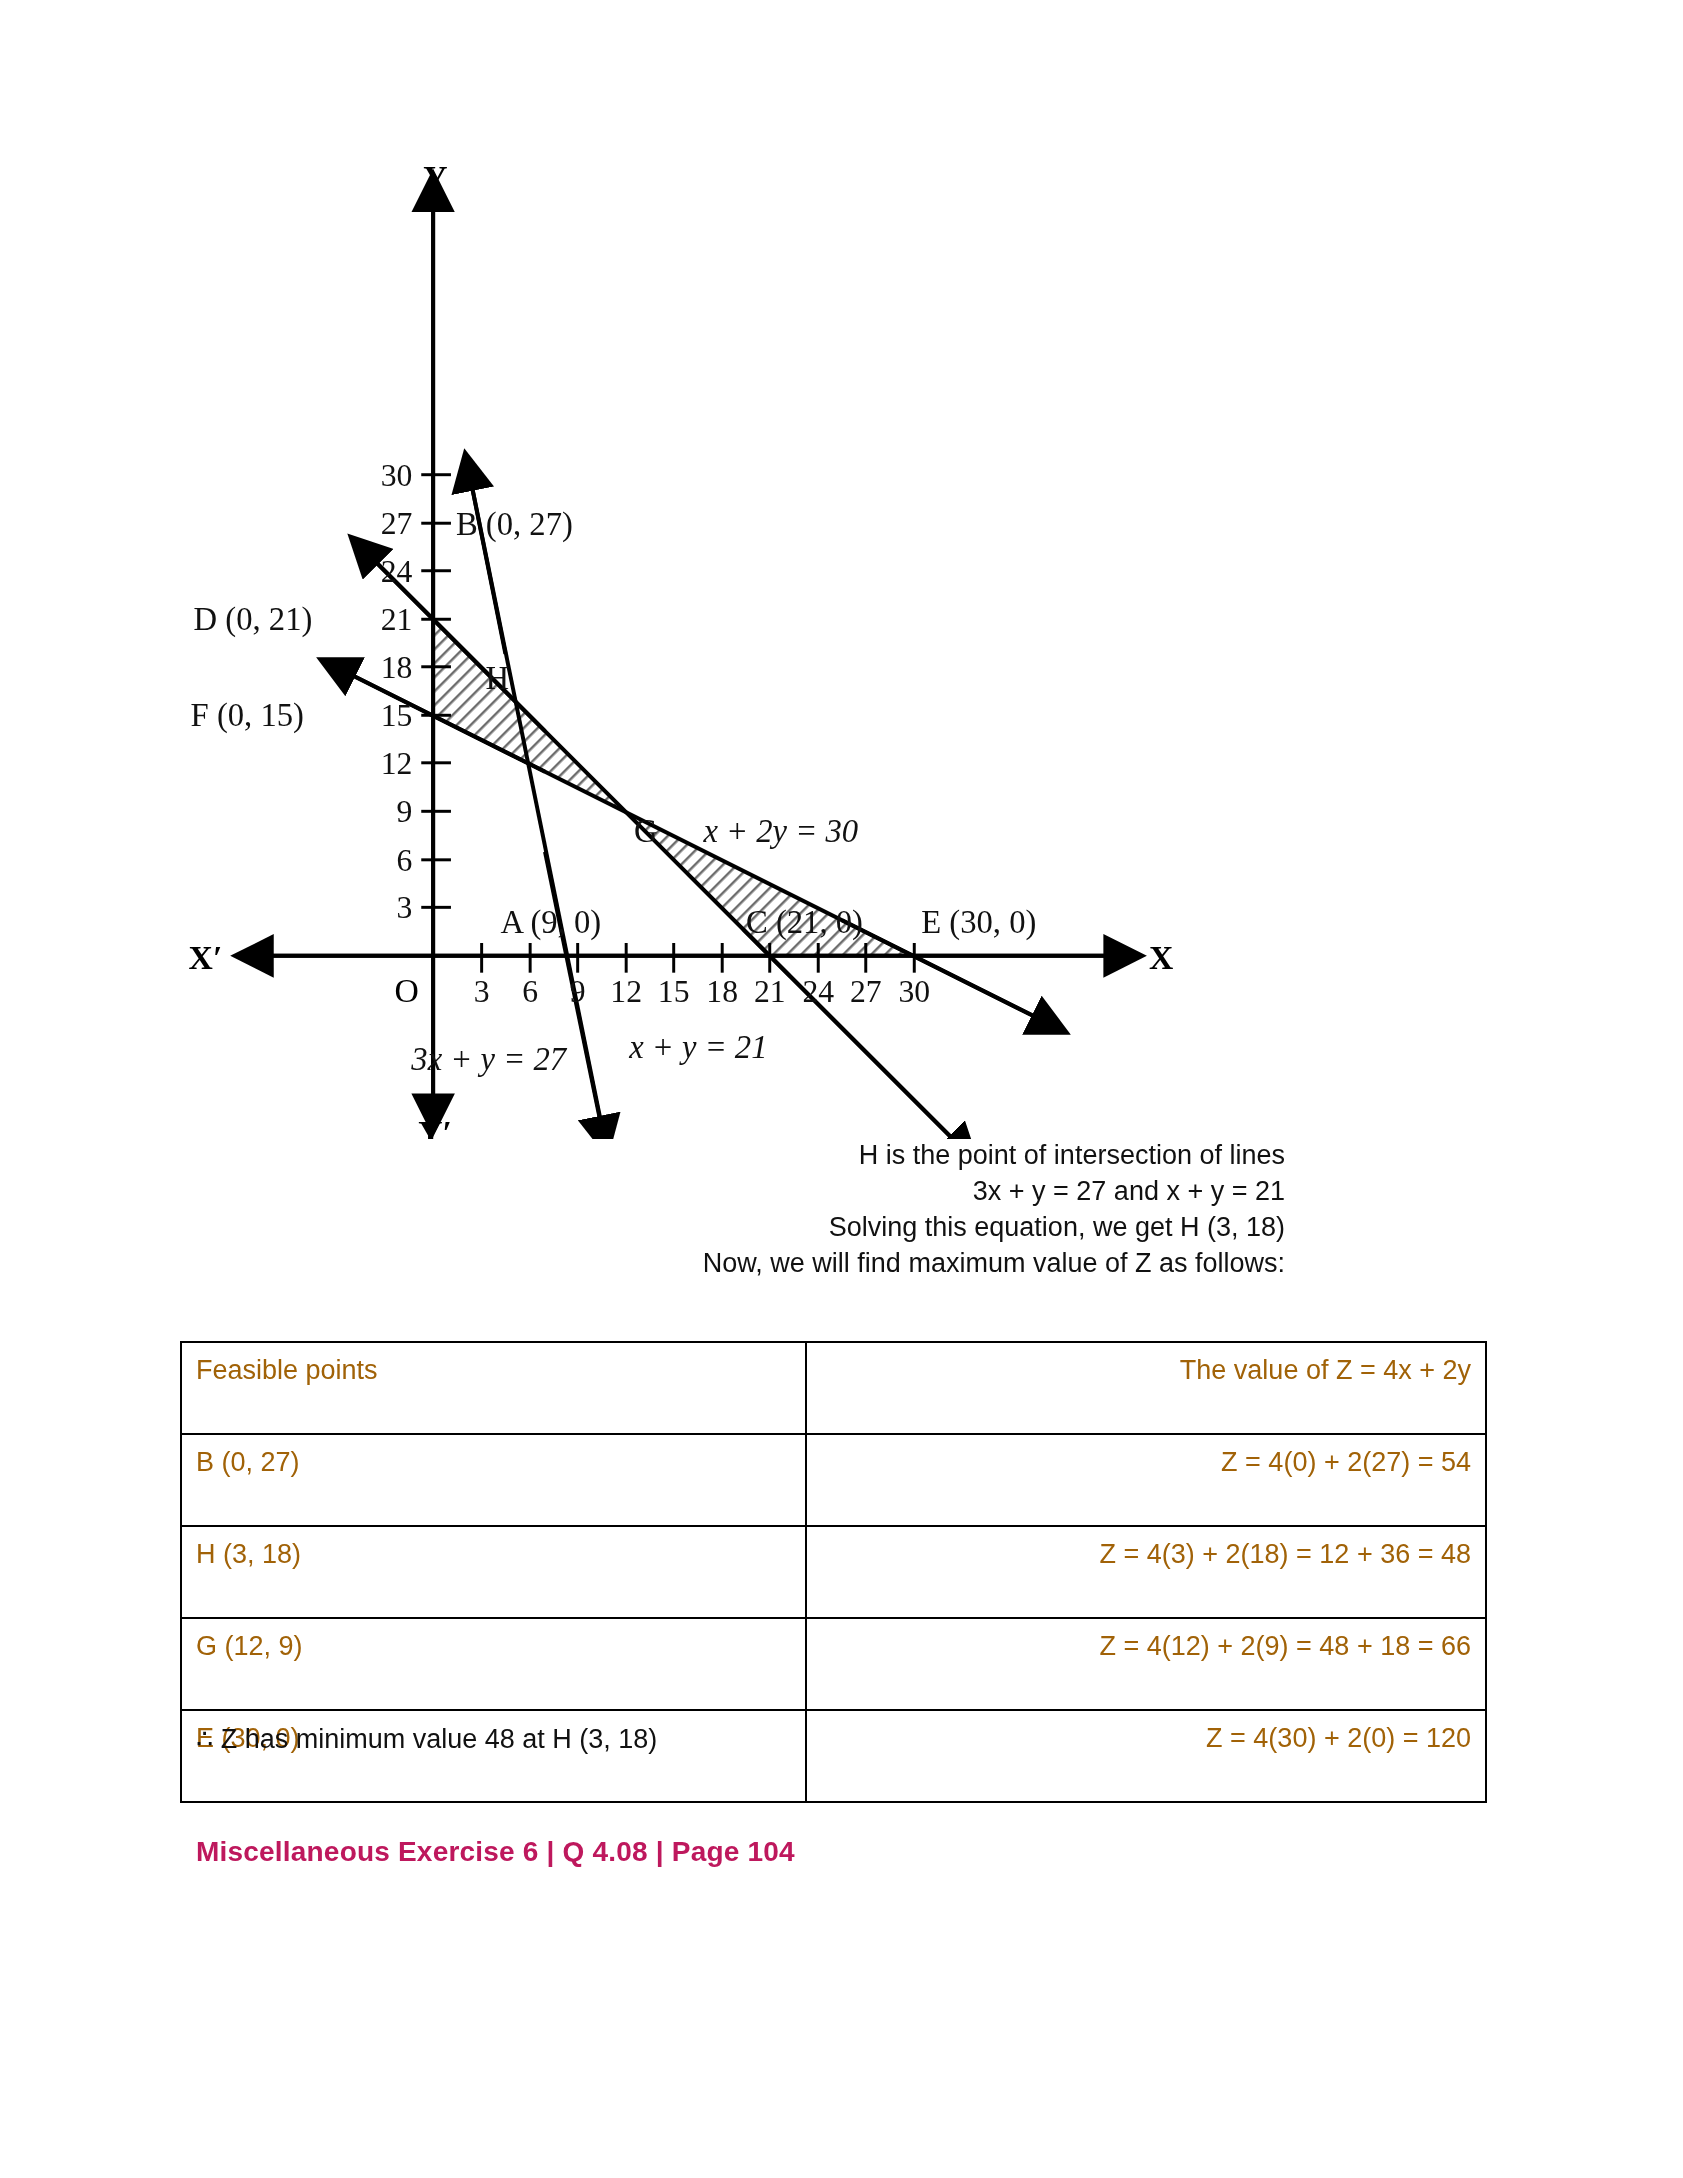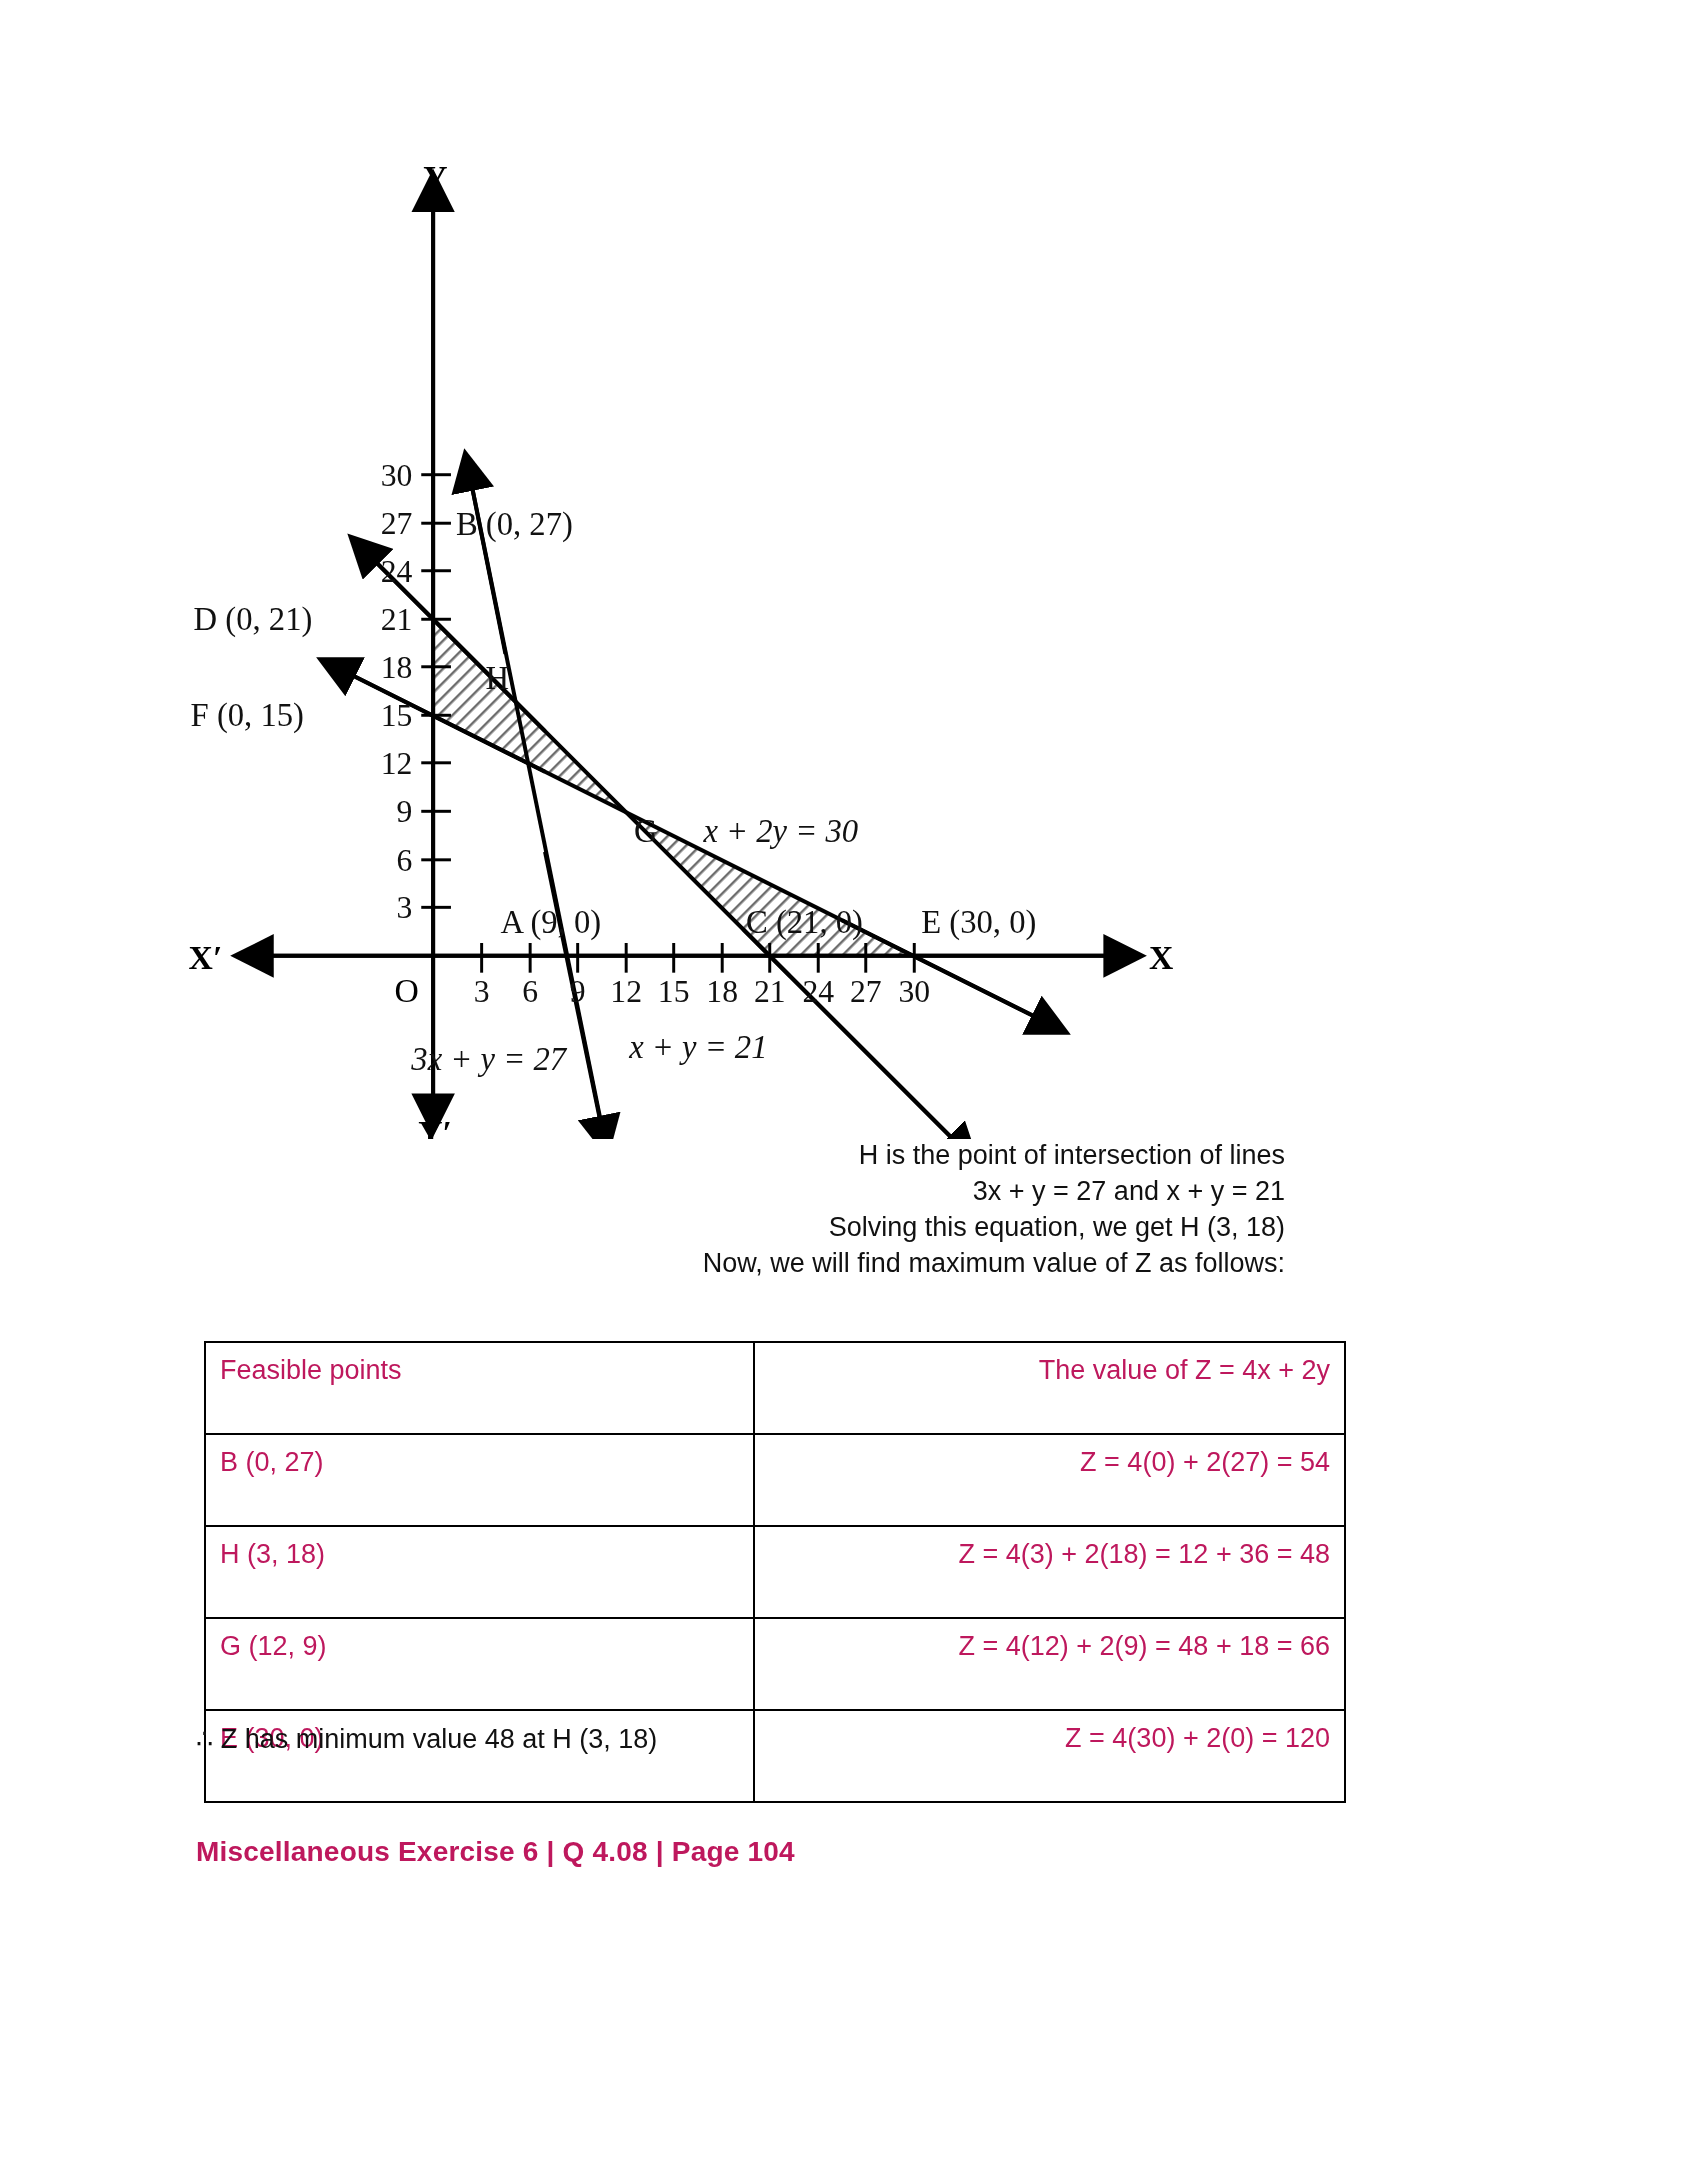--- a/index.html
+++ b/index.html
@@ -41,26 +41,26 @@
     font-size: 27px;
     line-height: 36px;
     color: #111;
     font-family: "Liberation Sans", sans-serif;
   }
   .prose div { white-space: pre; text-align: right; }
 
   
   table.ztable {
     position: absolute;
-    left: 204px;
+    left: 180px;
     top: 1341px;
-    width: 1142px;
+    width: 1307px;
     border-collapse: collapse;
     font-size: 27px;
-    color: #be185d;
+    color: #a16207;
     font-family: "Liberation Sans", sans-serif;
   }
   table.ztable td {
     border: 2px solid #000;
     padding: 12px 14px 40px 14px;
     vertical-align: top;
     height: 38px;
   }
   table.ztable td.col1 { width: 614px; }
   table.ztable td.col2 { width: 673px; text-align: right; }

